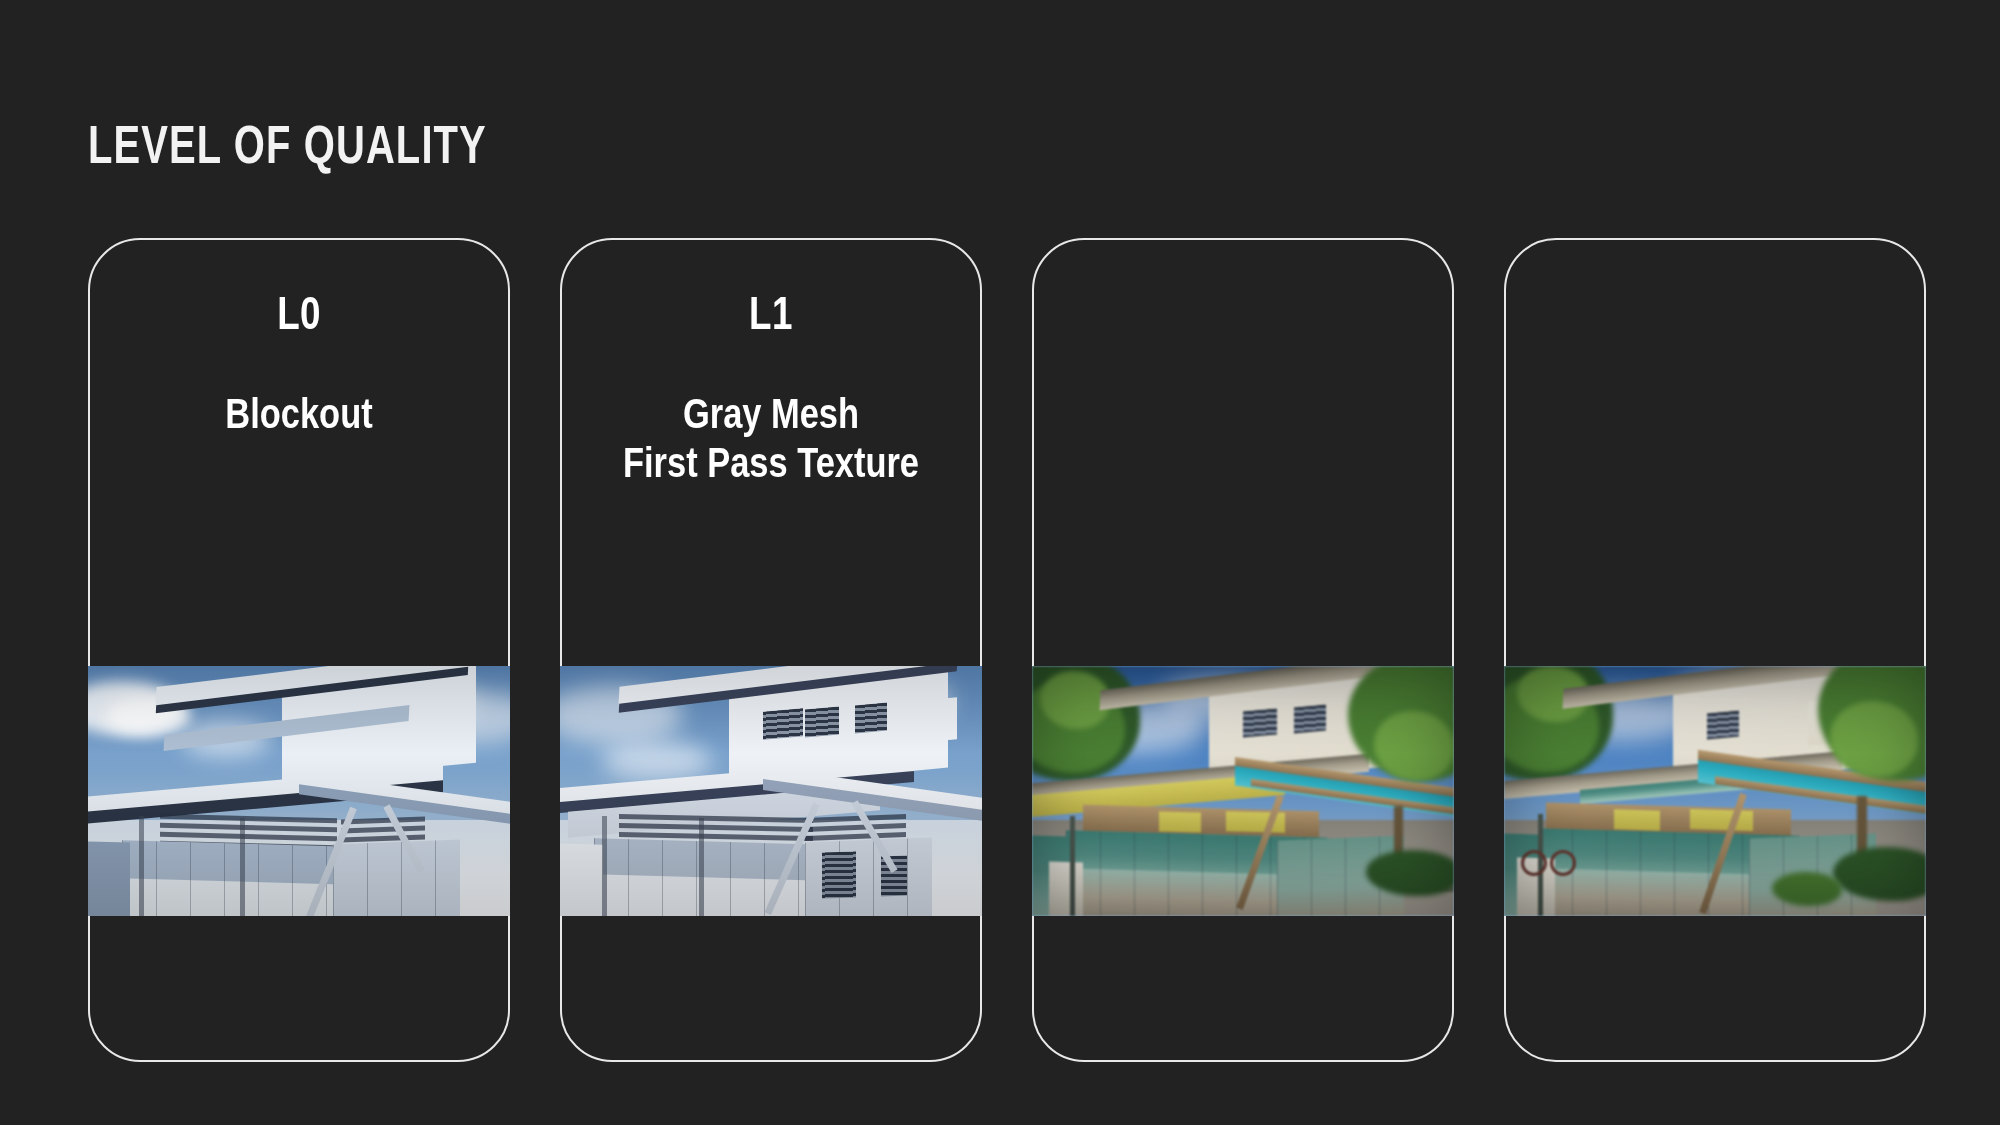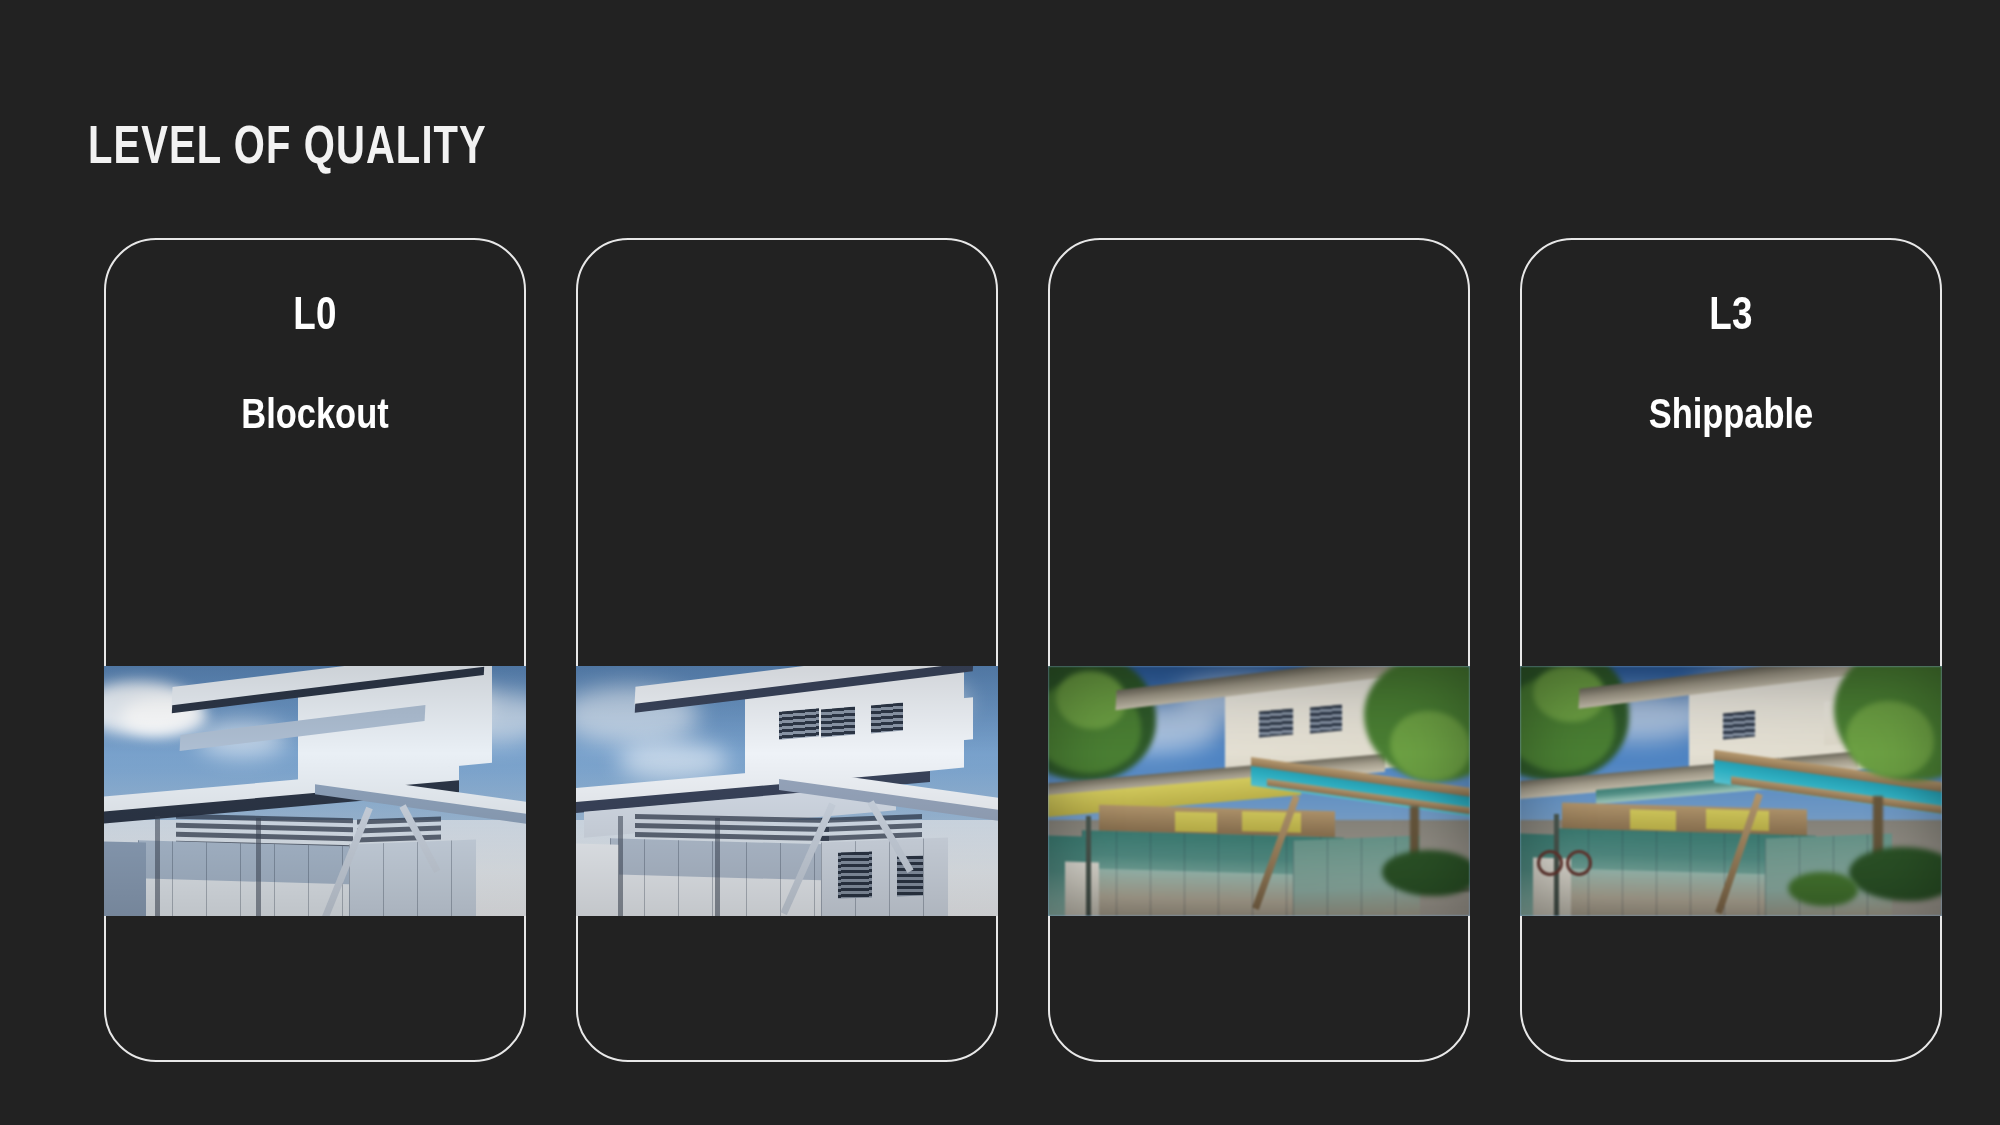--- a/index.html
+++ b/index.html
@@ -25,21 +25,21 @@
     color:#f2f2f2;
     transform:scaleX(0.74);
     transform-origin:left top;
     line-height:1.05;
     white-space:nowrap;
   }
 
   
   #card-row {
     position:absolute;
-    left:80px; top:238px;
+    left:64px; top:238px;
     width:1862px; height:824px;
     display:flex;
     justify-content:space-between;
     padding-left:24px;
   }
   .card {
     position:relative;
     width:422px; height:824px;
     border:2px solid #e8e8e8;
     border-radius:52px;
@@ -286,20 +286,27 @@
 
           <div class="post" style="left:12%;top:150px;height:106px;"></div>
           <div class="post" style="left:36%;top:152px;height:104px;"></div>
 
           <div class="shadow-wash"></div>
         </div>
       </div>
     </div>
 
     <div class="card">
+      <div class="card-text">
+        <div class="card-level">L1</div>
+        <div class="card-desc">
+          <span class="card-desc-line">Gray Mesh</span>
+          <span class="card-desc-line">First Pass Texture</span>
+        </div>
+      </div>
       <div class="shot">
         <div class="scene">
           <div class="sky sky-blockout"></div>
           <div class="cloud cloud-soft" style="left:-4%;top:8%;width:140px;height:58px;"></div>
           <div class="cloud cloud-soft" style="left:10%;top:30%;width:110px;height:40px;"></div>
           <div class="cloud cloud-soft" style="left:62%;top:4%;width:130px;height:50px;"></div>
 
           <div class="ground ground-white"></div>
 
           <div class="upper-box gm-c" style="left:40%;top:10px;width:52%;height:102px;"></div>
@@ -404,26 +411,20 @@
           <div class="trunk" style="right:12%;top:56%;width:9px;height:70px;"></div>
           <div class="tree tree-dark" style="right:-2%;bottom:8%;width:96px;height:46px;"></div>
 
           <div class="shadow-wash"></div>
           <div class="vignette"></div>
         </div>
       </div>
     </div>
 
     <div class="card">
-      <div class="card-text">
-        <div class="card-level">L3</div>
-        <div class="card-desc">
-          <span class="card-desc-line">Shippable</span>
-        </div>
-      </div>
       <div class="shot">
         <div class="scene soft">
           <div class="sky sky-real"></div>
           <div class="cloud cloud-soft" style="left:10%;top:10%;width:150px;height:50px;"></div>
           <div class="cloud cloud-soft" style="left:40%;top:2%;width:120px;height:42px;"></div>
           <div class="cloud cloud-soft" style="left:66%;top:20%;width:110px;height:38px;"></div>
 
           <div class="tree tree-dark" style="left:-12%;top:-10%;width:160px;height:140px;"></div>
           <div class="tree tree-mid" style="left:-4%;top:4%;width:112px;height:96px;"></div>
           <div class="tree tree-lite" style="left:3%;top:0%;width:72px;height:56px;"></div>

